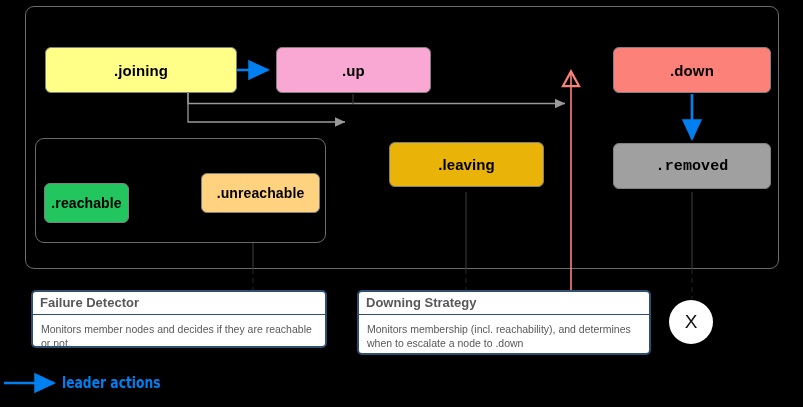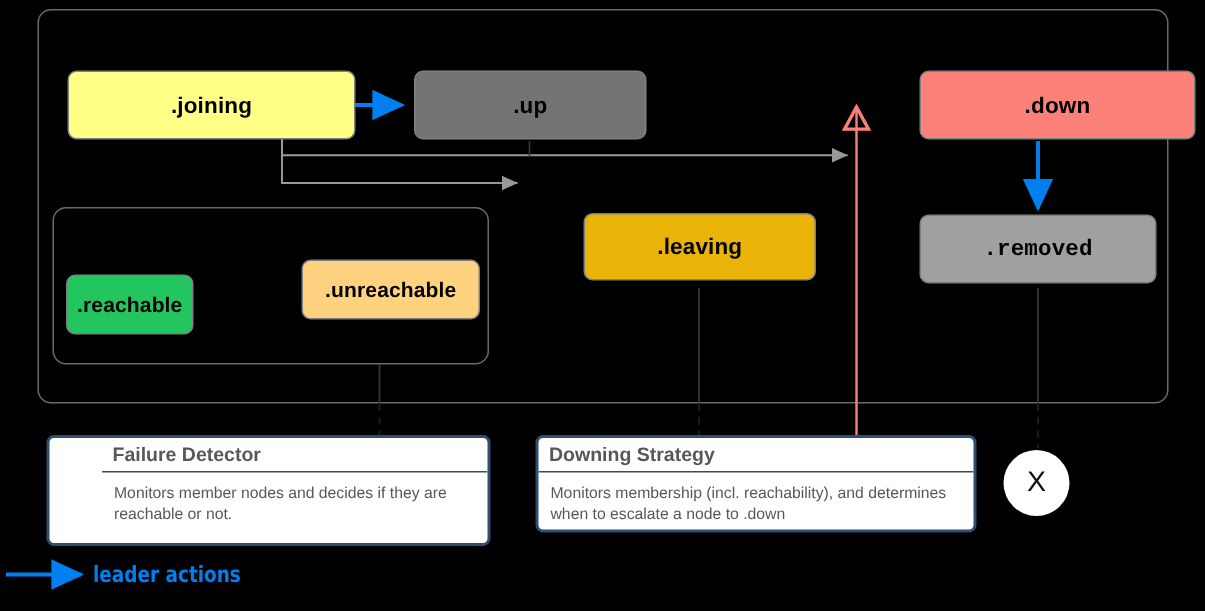--- a/index.html
+++ b/index.html
@@ -121,33 +121,33 @@
     </g>
 
     <g>
       <line x1="4" y1="383" x2="54" y2="383" stroke="#0080f0" stroke-width="2.6" marker-end="url(#blueArrow)"></line>
       <path d="M36,378.4 L44.6,383 L36,387.6 Z" fill="#0080f0"></path>
     </g>
   </svg>
 
   <div class="node" style="left:45px;top:47px;width:192px;height:46px;background:#ffff88;">.joining</div>
 
-  <div class="node" style="left:276px;top:47px;width:155px;height:46px;background:#737373;">.up</div>
+  <div class="node" style="left:276px;top:47px;width:155px;height:46px;background:#f9a8d4;">.up</div>
 
-  <div class="node" style="left:613px;top:47px;width:184px;height:46px;background:#fc8279;">.down</div>
+  <div class="node" style="left:613px;top:47px;width:158px;height:46px;background:#fc8279;">.down</div>
 
   <div class="node" style="left:613px;top:143px;width:158px;height:46px;background:#a0a0a0;font-family:Liberation Mono, monospace;">.removed</div>
 
   <div class="node" style="left:389px;top:142px;width:155px;height:45px;background:#eab308;">.leaving</div>
 
   <div class="node small" style="left:44px;top:183px;width:85px;height:40px;background:#22c55e;">.reachable</div>
 
   <div class="node small" style="left:201px;top:173px;width:119px;height:40px;background:#ffd27f;">.unreachable</div>
 
-  <div class="card" style="left:31px;top:290px;width:296px;height:74px;padding-left:35px;">
+  <div class="card" style="left:31px;top:290px;width:296px;height:58px;">
     <div class="card-title">Failure Detector</div>
     <div class="card-body">Monitors member nodes and decides if they are reachable or not.</div>
   </div>
 
   <div class="card" style="left:357px;top:290px;width:294px;height:65px;">
     <div class="card-title">Downing Strategy</div>
     <div class="card-body">Monitors membership (incl. reachability), and determines when to escalate a node to .down</div>
   </div>
 
   <div class="x-circle" style="left:669px;top:300px;width:44px;height:44px;">

